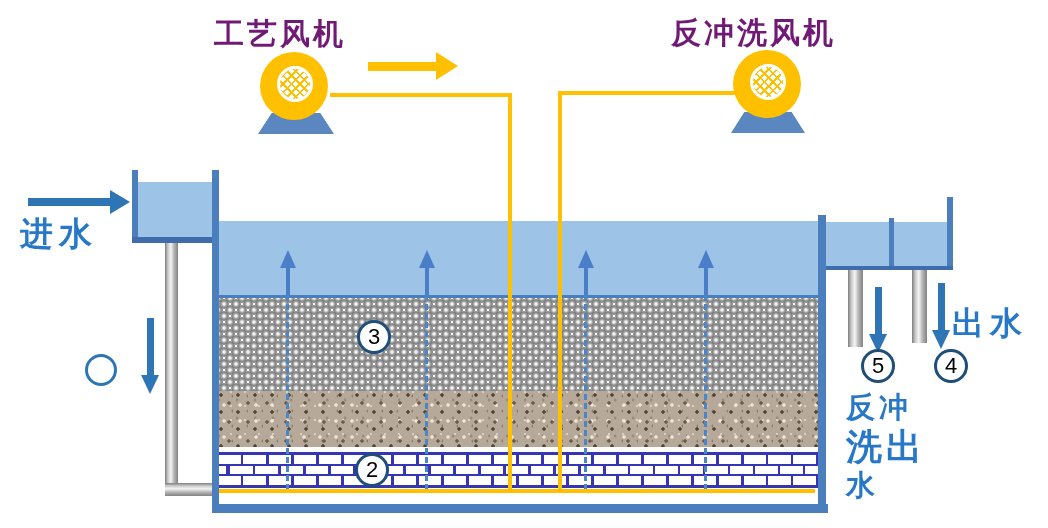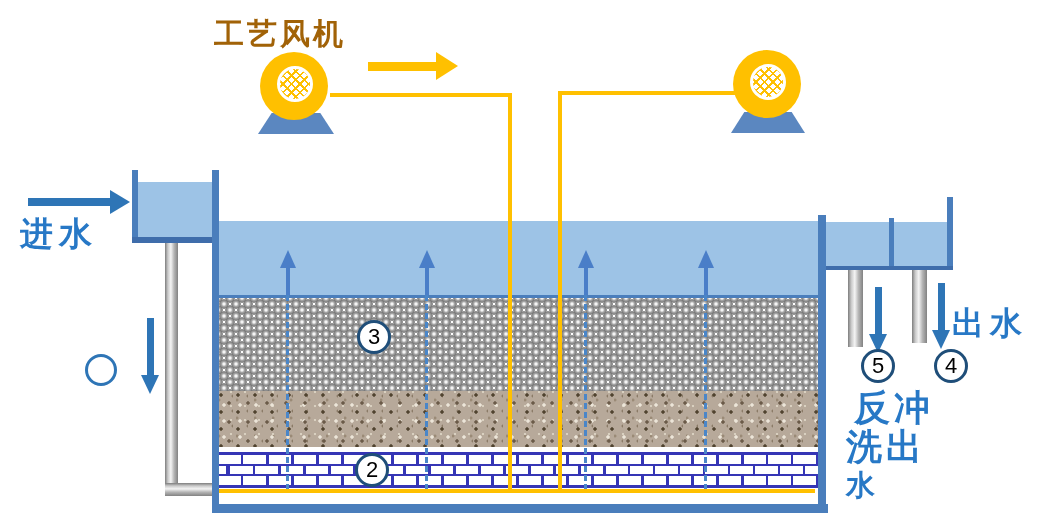--- a/index.html
+++ b/index.html
@@ -1,21 +1,21 @@
 <!DOCTYPE html>
 <html><head>
 <meta charset="utf-8">
 <style>
   html,body { margin:0; padding:0; background:#ffffff; }
   body { font-family:"Liberation Sans","DejaVu Sans",sans-serif; }
   .canvas { position:relative; width:1048px; height:528px; background:#ffffff; overflow:hidden; }
   .abs { position:absolute; }
 
   
-  .gold-label { color:#a16207; font-weight:bold; font-size:30px; letter-spacing:3px; white-space:nowrap; }
+  .gold-label { color:#701a75; font-weight:bold; font-size:30px; letter-spacing:3px; white-space:nowrap; }
   .blue-label { color:#2778C6; font-weight:bold; white-space:nowrap; }
 
   
   .blower-base { background:#5B87C0; clip-path:polygon(18% 0,82% 0,100% 100%,0 100%); }
   .blower-body { background:#FFC000; border-radius:50%; }
   .impeller {
     border-radius:50%;
     border:3px solid #ffffff;
     background-color:#ffffff;
     background-image:
@@ -81,20 +81,21 @@
     color:#000; font-size:22px; line-height:28px; text-align:center;
   }
   .ring { border-radius:50%; border:3px solid #2E75B6; background:transparent; }
 </style>
 </head>
 <body>
 
 <div class="canvas">
 
   <div class="abs gold-label" style="left:214px; top:14px;">工艺风机</div>
+  <div class="abs gold-label" style="left:671px; top:13px;">反冲洗风机</div>
 
   <div class="abs blower-base" style="left:258px; top:113px; width:76px; height:21px;"></div>
   <div class="abs blower-body" style="left:260px; top:52px; width:68px; height:68px;"></div>
   <div class="abs impeller" style="left:277px; top:66px; width:30px; height:30px;"></div>
 
   <div class="abs blower-base" style="left:731px; top:112px; width:74px; height:21px;"></div>
   <div class="abs blower-body" style="left:733px; top:50px; width:68px; height:68px;"></div>
   <div class="abs impeller" style="left:750px; top:64px; width:30px; height:30px;"></div>
 
   <div class="abs gold-line" style="left:368px; top:62px; width:70px; height:9px;"></div>
@@ -168,18 +169,18 @@
   <div class="abs tri-down-blue" style="left:869px; top:334px;"></div>
   <div class="abs blue-shaft" style="left:938px; top:283px; width:7px; height:48px;"></div>
   <div class="abs tri-down-blue" style="left:932px; top:330px;"></div>
 
   <div class="abs marker" style="left:861px; top:349px;">5</div>
   <div class="abs marker" style="left:934px; top:349px;">4</div>
 
   <div class="abs blue-label" style="left:952px; top:302px; font-size:32px; letter-spacing:6px;">出水</div>
 
   <div class="abs" style="left:846px; top:388px;">
-    <div class="blue-label" style="font-size:36px; line-height:39px; letter-spacing:4px;margin-left:8px;">反冲</div>
+    <div class="blue-label" style="font-size:29px; line-height:39px; letter-spacing:4px;">反冲</div>
     <div class="blue-label" style="font-size:36px; line-height:39px; letter-spacing:4px;">洗出</div>
     <div class="blue-label" style="font-size:29px; line-height:39px; letter-spacing:4px;">水</div>
   </div>
 
 </div>
 
 </body></html>

